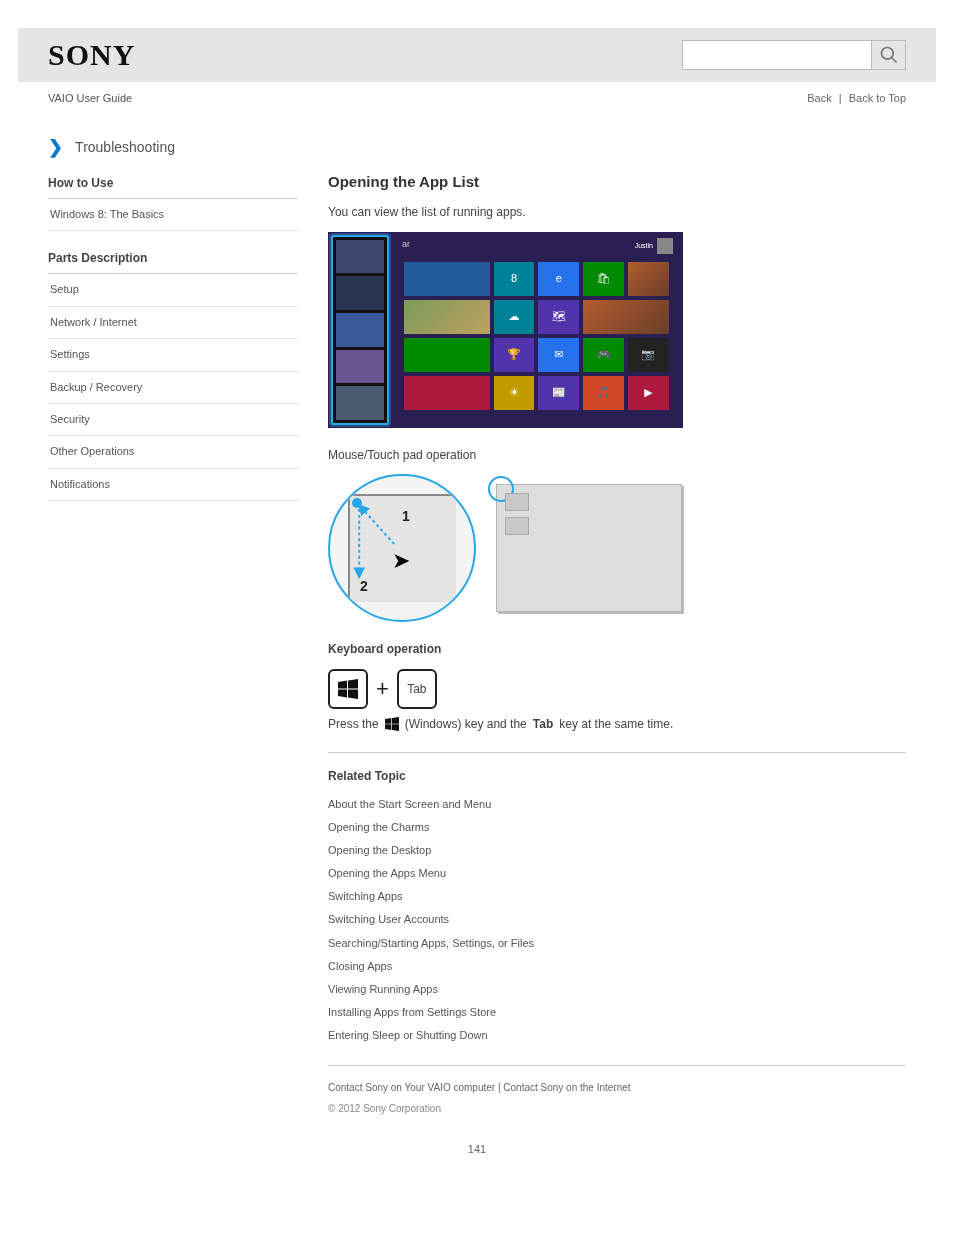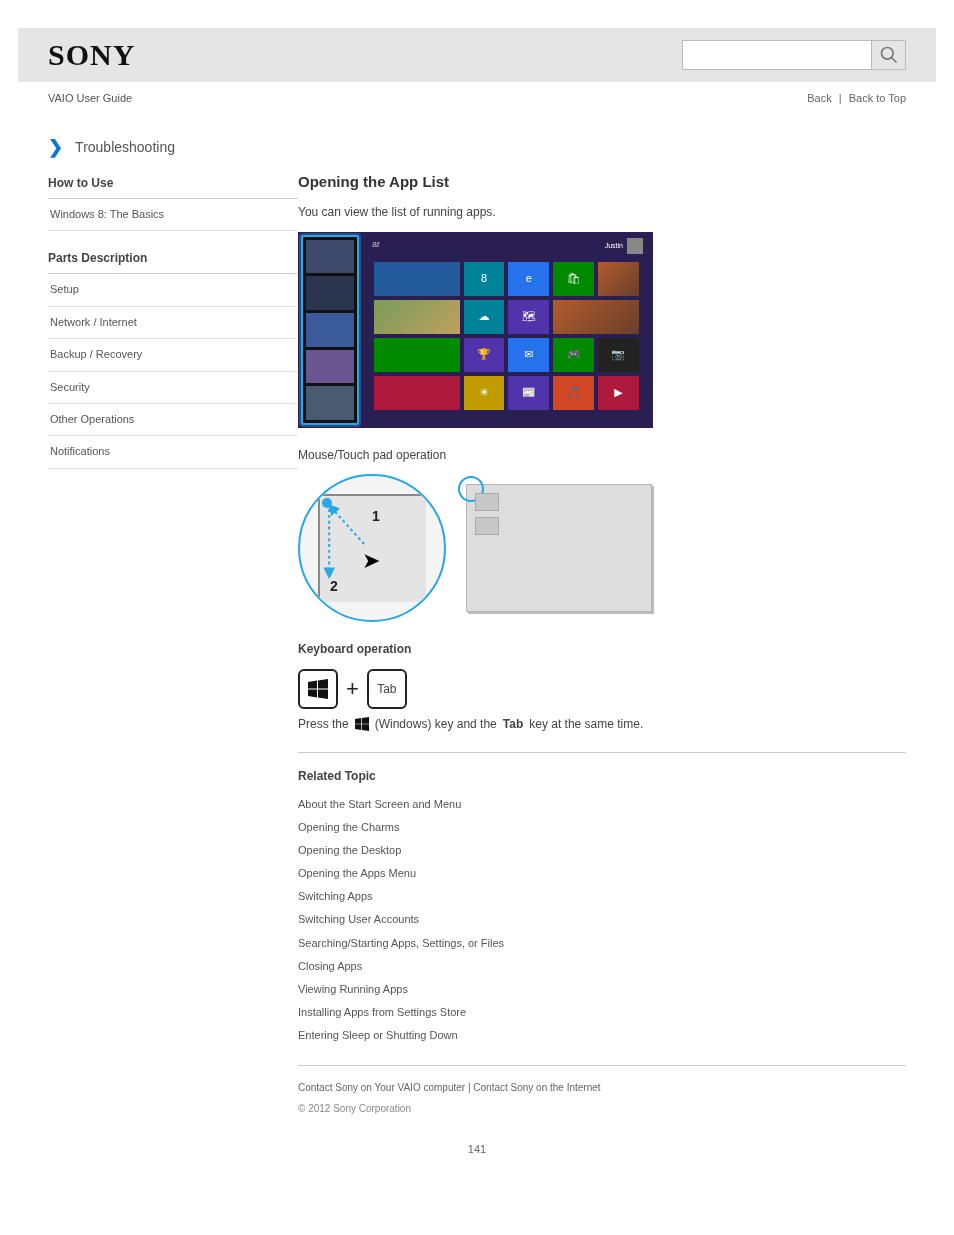--- a/index.html
+++ b/index.html
@@ -41,21 +41,21 @@
     padding: 10px 30px 4px;
   }
   .subheader .right-links span { color: #666; margin-left: 4px; margin-top: 12px; }
 
   
   .crumb-row { display: flex; align-items: center; padding: 28px 30px 12px; }
   .chev { color: #0b79d0; font-size: 18px; font-weight: bold; margin-right: 12px; }
   .crumb-text { font-size: 14px; color: #555; }
 
   
-  .columns { display: flex; padding: 0 30px; }
+  .columns { display: flex; padding: 0 30px; gap: 30px; }
   .sidebar { width: 250px; flex-shrink: 0; }
   .side-group { margin-bottom: 14px; }
   .side-head {
     font-size: 12px; font-weight: bold; color: #444;
     border-bottom: 1px solid #ccc; padding: 6px 0 8px;
   }
   .side-list { list-style: none; }
   .side-list li {
     font-size: 11px; color: #555;
     border-bottom: 1px solid #e1e1e1;
@@ -220,20 +220,21 @@
         <div class="side-head">How to Use</div>
         <ul class="side-list">
           <li>Windows 8: The Basics</li>
         </ul>
       </div>
       <div class="side-group">
         <div class="side-head">Parts Description</div>
         <ul class="side-list">
           <li>Setup</li>
           <li>Network / Internet</li>
+          <li>Settings</li>
           <li>Backup / Recovery</li>
           <li>Security</li>
           <li>Other Operations</li>
           <li>Notifications</li>
         </ul>
       </div>
     </nav>
 
     <main class="main">
       <h2>Opening the App List</h2>

